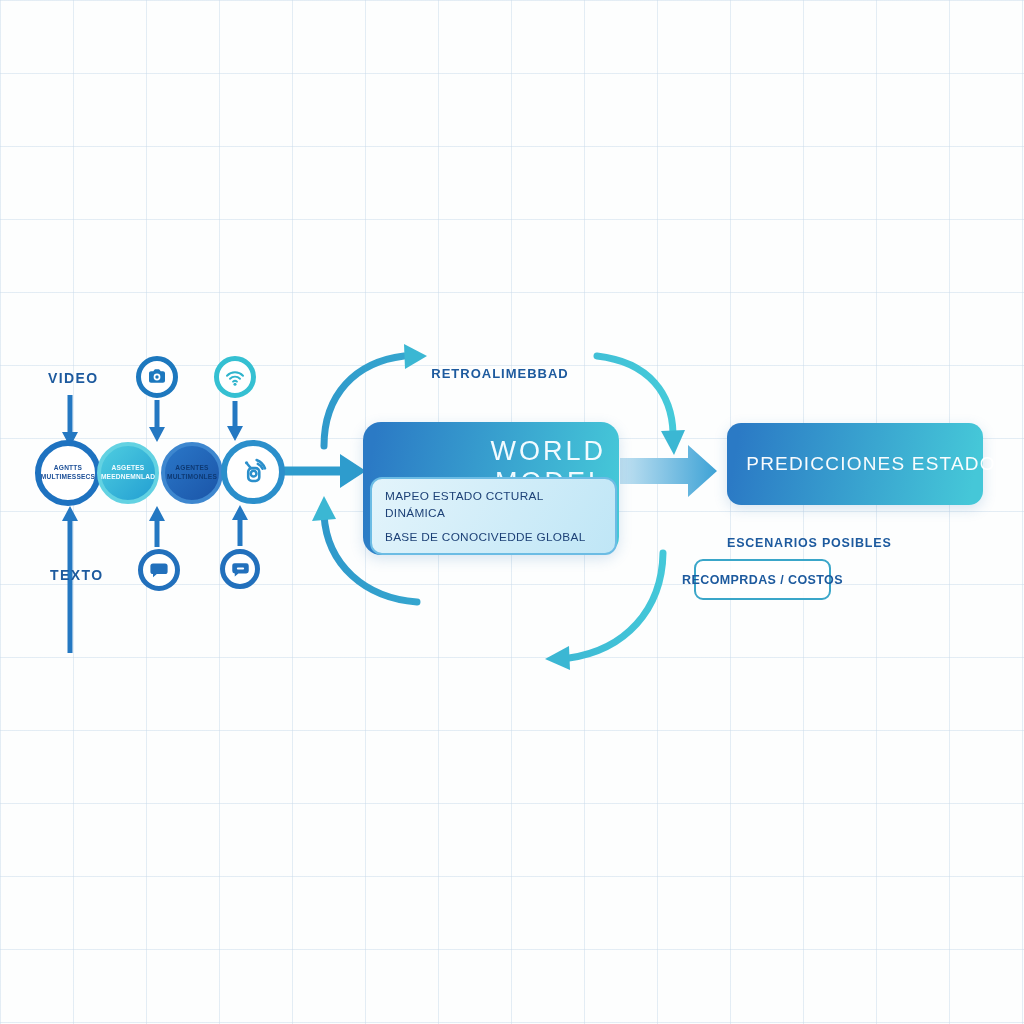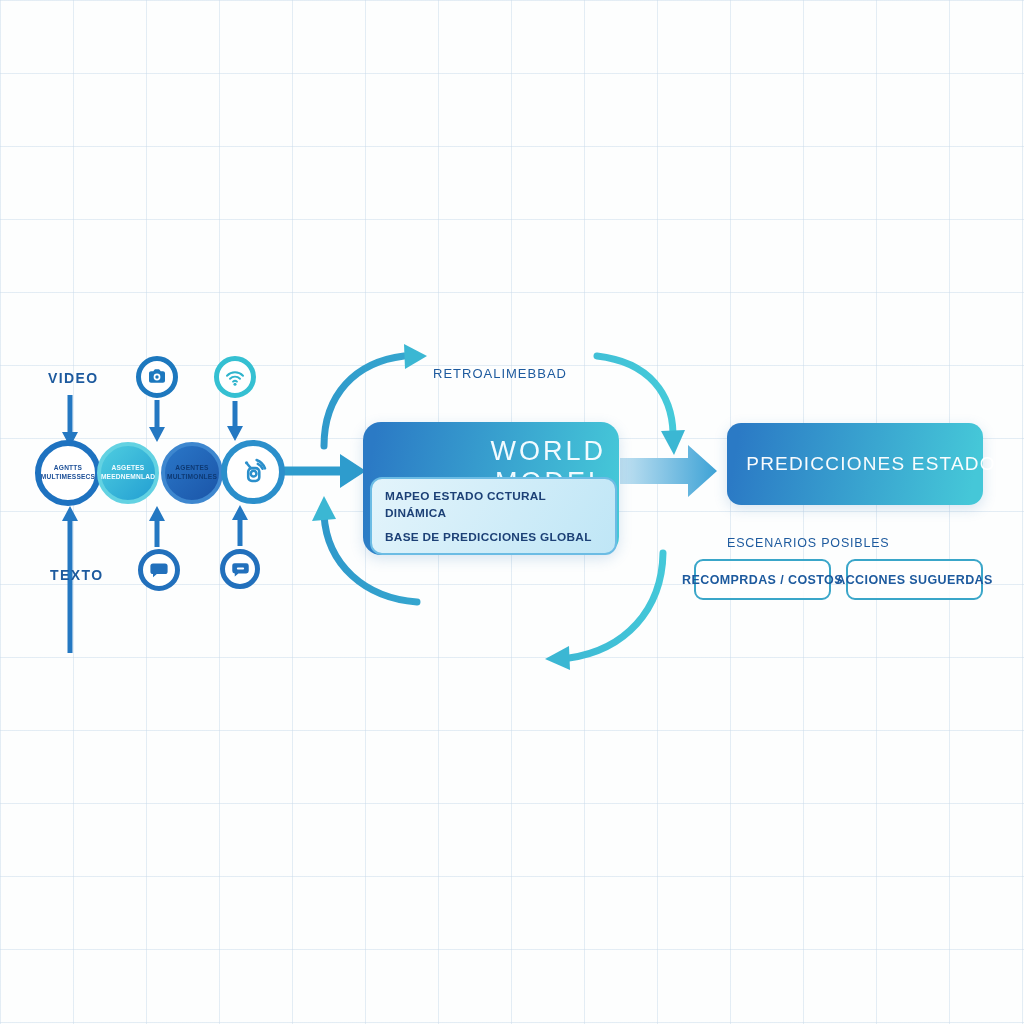--- a/index.html
+++ b/index.html
@@ -7,21 +7,21 @@
   #canvas{
     position:relative; width:1024px; height:1024px; overflow:hidden;
     background-color:#fdfefe;
     background-image:
       linear-gradient(rgba(206,222,236,.55) 1px, transparent 1px),
       linear-gradient(90deg, rgba(206,222,236,.55) 1px, transparent 1px);
     background-size:73px 73px;
     padding-left:16px;
   }
   .abs{position:absolute;}
-  .lbl{color:#1d5a9e; font-weight:normal;}
+  .lbl{color:#1d5a9e; font-weight:bold;}
   .side-label{font-size:14px; letter-spacing:1.4px; font-weight:bold; color:#1d5a9e;}
   
   .circle{border-radius:50%; display:flex; align-items:center; justify-content:center; text-align:center; box-sizing:border-box;}
   .circle .txt{font-size:6.6px; font-weight:bold; letter-spacing:.2px; line-height:1.3; text-transform:uppercase;}
   .c-outline{background:#ffffff; border:6px solid #1e72c0;}
   .c-teal{background:linear-gradient(135deg,#4ecde0,#239fd2); border:4px solid #63d2e2;}
   .c-dark{background:linear-gradient(135deg,#2a77c8,#1b55a8); border:4px solid #3e87cf;}
   .icon-circle{border-radius:50%; background:#fff; display:flex; align-items:center; justify-content:center; box-sizing:border-box;}
   
   .wm-box{
@@ -29,21 +29,21 @@
     background:linear-gradient(100deg,#2b7ac5 5%, #45c7d8 95%);
     box-shadow:0 4px 14px rgba(40,110,180,.18);
   }
   .wm-title{left:374px; top:436px; width:232px; text-align:right; color:#f2fbff;
     font-size:27px; letter-spacing:3px; font-weight:normal;}
   .wm-inner{
     left:370px; top:477px; width:247px; height:78px; border-radius:12px; box-sizing:border-box;
     background:linear-gradient(120deg,#e3f4fb, #bfe6f6);
     border:2px solid #6cbce4; padding:9px 13px;
   }
-  .wm-item{font-size:11.8px; color:#1c4076; letter-spacing:.3px; line-height:1.45; font-weight:bold;}
+  .wm-item{font-size:11.8px; color:#1c4076; letter-spacing:.3px; line-height:1.45; font-weight:normal;}
   .wm-gap{height:7px;}
   
   .pred-box{
     left:727px; top:423px; width:256px; height:82px; border-radius:14px;
     background:linear-gradient(100deg,#2b7ac5 5%, #45c7d8 95%);
     display:flex; flex-direction:column; align-items:center; justify-content:center;
     box-shadow:0 4px 14px rgba(40,110,180,.18);
   }
   .pred-line{color:rgba(255,255,255,.97); font-size:19px; letter-spacing:1.2px; line-height:1.45; white-space:nowrap;margin-left:32px;}
   
@@ -171,26 +171,25 @@
       <rect x="8.2" y="9.8" width="7.6" height="2.2" rx="1.1" fill="#ffffff"></rect>
     </svg>
   </div>
 
   <div class="abs wm-box"></div>
   <div class="abs wm-title">WORLD MODEL</div>
   <div class="abs wm-inner">
     <div class="wm-item">MAPEO ESTADO CCTURAL</div>
     <div class="wm-item">DINÁMICA</div>
     <div class="wm-gap"></div>
-    <div class="wm-item">BASE DE PREDICCIONES GLOBAL</div>
+    <div class="wm-item">BASE DE CONOCIVEDDE GLOBAL</div>
   </div>
 
   <div class="abs lbl feedback-label">RETROALIMEBBAD</div>
 
   <div class="abs pred-box">
     <div class="pred-line">PREDICCIONES ESTADO</div>
   </div>
 
   <div class="abs lbl scen-label">ESCENARIOS POSIBLES</div>
   <div class="abs chip" style="left:694px; top:559px; width:137px;">RECOMPRDAS / COSTOS</div>
-  <div class="abs chip" style="left:846px; top:559px; width:137px;">ACCIONES SUGUERDAS</div>
 
 </div>
 
 </body></html>

